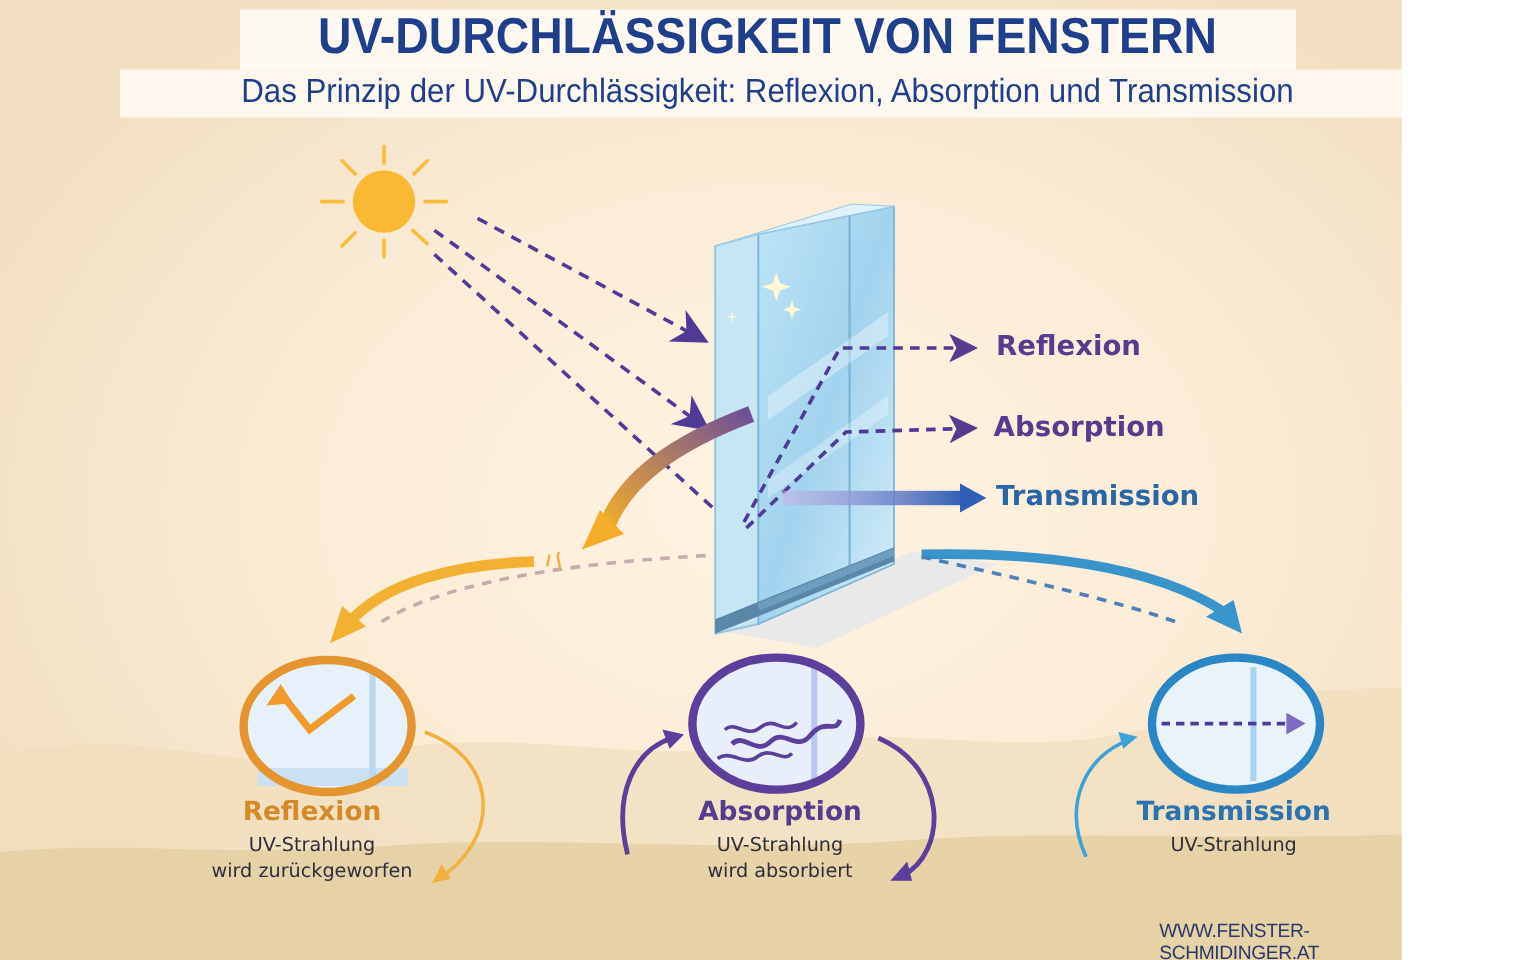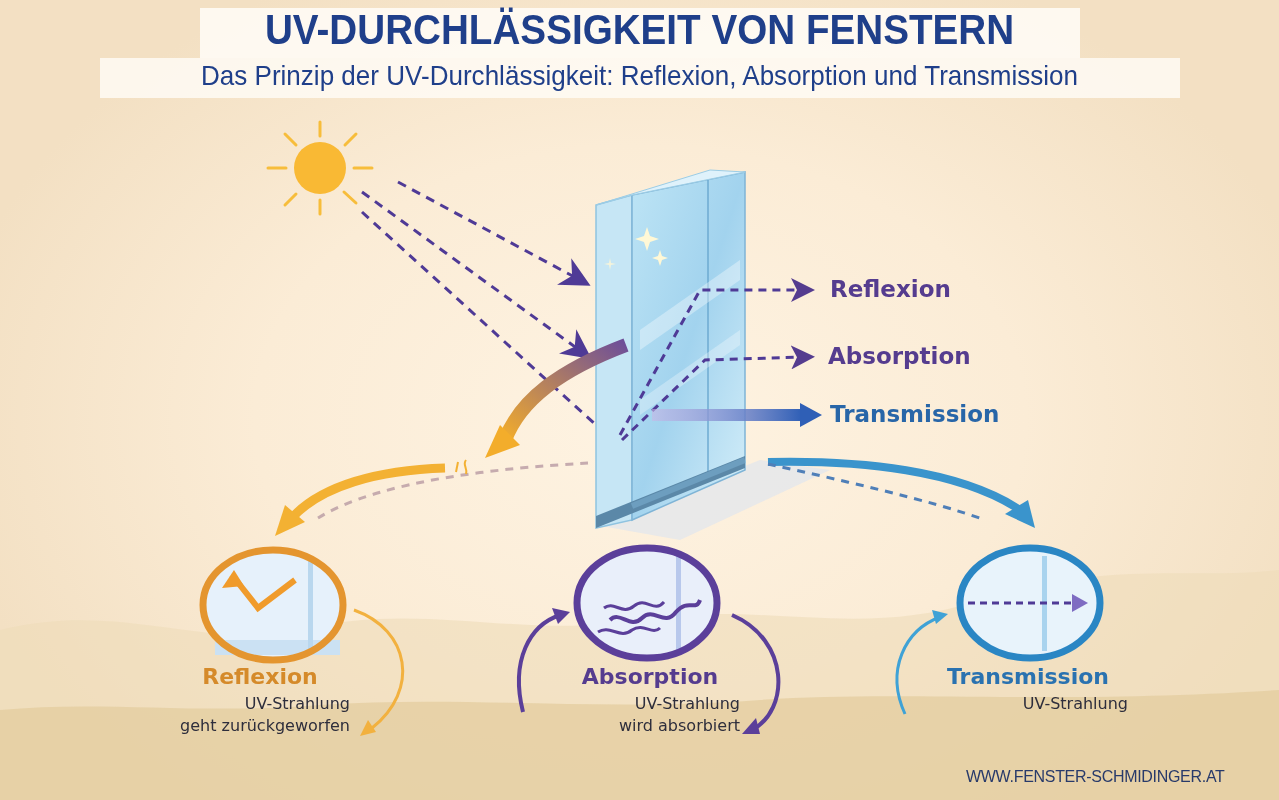--- a/index.html
+++ b/index.html
@@ -1,37 +1,37 @@
 <!DOCTYPE html>
 <html><head>
 <meta charset="utf-8">
 <style>
   html, body { margin: 0; padding: 0; }
   body { width: 1279px; height: 800px; overflow: hidden; position: relative;
          font-family: "Liberation Sans", sans-serif; }
-  .canvas { position: absolute; inset: 0; width: 1279px; height: 800px;
+  .canvas { position: absolute; inset: 0; width: 1168px; height: 800px;
     background: radial-gradient(ellipse 700px 500px at 640px 420px, #fef3e2 0%, #fbecd6 55%, #f3e0c3 100%); overflow: hidden; }
   .hills { position: absolute; left: 0; top: 0; width: 1279px; height: 800px; }
   .title-box { position: absolute; left: 200px; top: 8px; width: 880px; height: 50px;
     background: rgba(255,253,248,0.85); }
   .title { position: absolute; left: 0; top: 6px; width: 1279px; text-align: center;
     font-family: "Liberation Sans", sans-serif; font-weight: bold; font-size: 42px; color: #1f3f8a;
     letter-spacing: 0px; transform: scaleX(0.92); transform-origin: 640px 0; }
   .subtitle-box { position: absolute; left: 100px; top: 58px; width: 1080px; height: 40px;
     background: rgba(255,253,248,0.8); }
   .subtitle { position: absolute; left: 0; top: 60px; width: 1279px; text-align: center;
     font-size: 28px; color: #1f3f8a; transform: scaleX(0.93); transform-origin: 640px 0; }
   svg.scene { position: absolute; left: 0; top: 0; }
   .lbl { position: absolute; font-family: "DejaVu Sans", sans-serif; font-weight: bold; white-space: nowrap; }
   .lbl-refl { left: 830px; top: 276px; font-size: 23px; color: #553c8f; }
   .lbl-abs  { left: 828px; top: 343px; font-size: 23px; color: #553c8f; }
   .lbl-trans{ left: 830px; top: 401px; font-size: 23px; color: #2866a8; }
   .card { position: absolute; text-align: center; font-family: "DejaVu Sans", sans-serif; }
   .card .head { font-weight: bold; font-size: 22px; }
-  .card .desc { font-size: 16px; color: #2e2e3c; line-height: 22px; margin-top: 4px; text-align: right; }
+  .card .desc { font-size: 16px; color: #2e2e3c; line-height: 22px; margin-top: 4px; }
   .card-refl { left: 170px; top: 664px; width: 180px; }
   .card-refl .head { color: #d58a2a; }
   .card-abs { left: 560px; top: 664px; width: 180px; }
   .card-abs .head { color: #553c8f; }
   .card-trans { left: 928px; top: 664px; width: 200px; }
   .card-trans .head { color: #2a72b0; }
   .url { position: absolute; left: 966px; top: 768px; font-size: 16px; color: #283a6a; letter-spacing: -0.3px; }
 </style>
 </head>
 <body>
@@ -175,21 +175,21 @@
   </svg>
 
   <div class="lbl lbl-refl">Reflexion</div>
   <div class="lbl lbl-abs">Absorption</div>
   <div class="lbl lbl-trans">Transmission</div>
 
   <div class="card card-refl">
     <div class="head">Reflexion</div>
     <div class="desc">
       <div>UV-Strahlung</div>
-      <div>geht zurückgeworfen</div>
+      <div>wird zurückgeworfen</div>
     </div>
   </div>
 
   <div class="card card-abs">
     <div class="head">Absorption</div>
     <div class="desc">
       <div>UV-Strahlung</div>
       <div>wird absorbiert</div>
     </div>
   </div>

